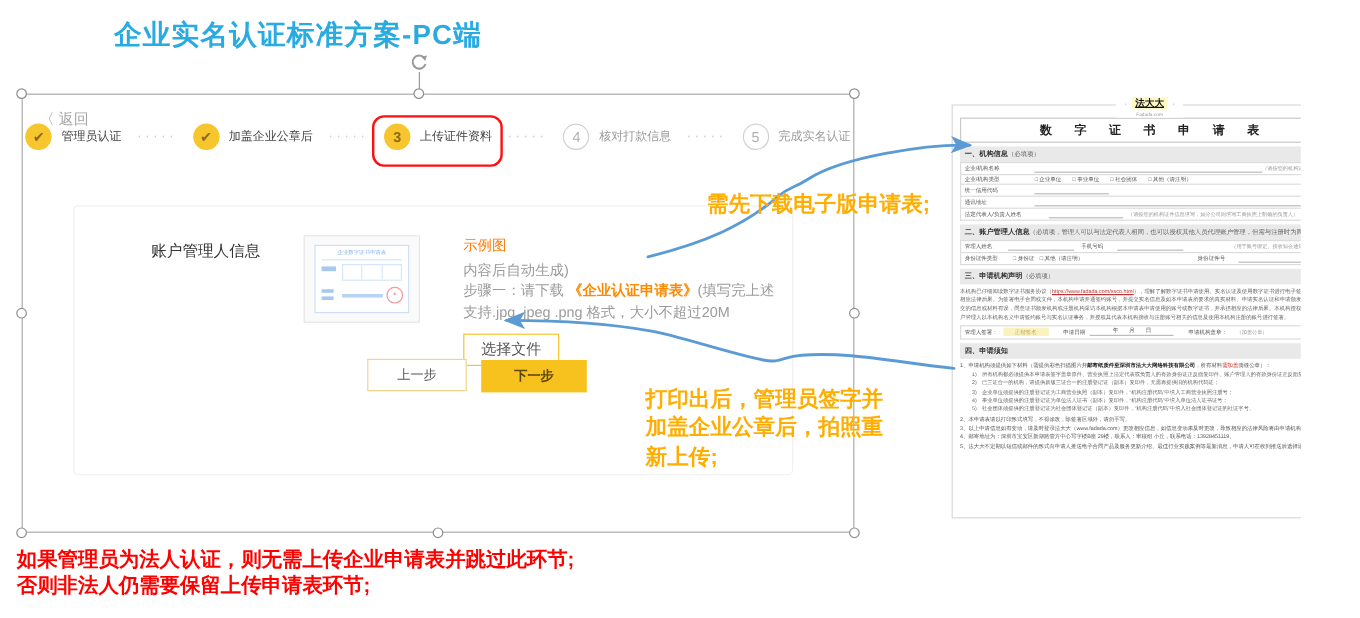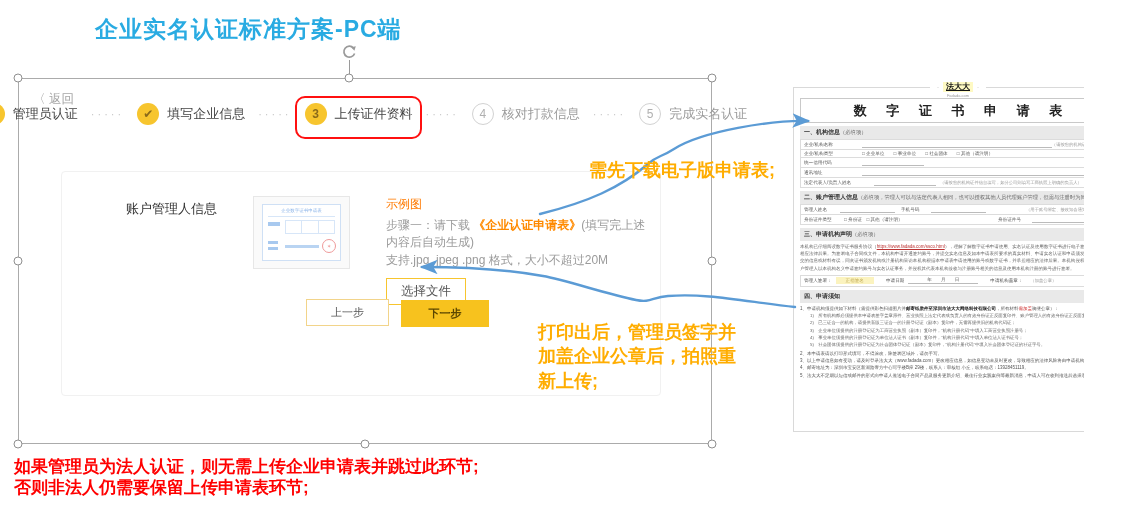--- a/index.html
+++ b/index.html
@@ -12,21 +12,21 @@
   .handle{position:absolute;width:9px;height:9px;border-radius:50%;background:#fff;border:1.5px solid #8f8f8f;transform:translate(-50%,-50%);z-index:9;box-sizing:border-box;}
   .rotate-line{position:absolute;left:349px;top:60px;width:1px;height:18px;background:#9a9a9a;z-index:8;}
   .rotate-icon{position:absolute;left:339px;top:42px;z-index:9;}
   
   .back{position:absolute;left:14px;top:12px;font-size:12.5px;color:#a6a6a6;cursor:pointer;}
   .stepper{position:absolute;left:0;top:24px;width:100%;display:flex;justify-content:center;align-items:center;gap:13px;}
   .step{display:flex;align-items:center;gap:8px;position:relative;}
   .circ{width:22px;height:22px;border-radius:50%;display:flex;align-items:center;justify-content:center;font-size:12px;box-sizing:border-box;flex:none;}
   .circ.filled{background:#F7C52E;color:#8a6a1a;font-weight:bold;}
   .circ.todo{background:#fff;border:1px solid #d2d2d2;color:#b0b0b0;}
-  .slabel{font-size:13px;color:#444;white-space:nowrap;}
+  .slabel{font-size:10px;color:#444;white-space:nowrap;}
   .slabel.gray{color:#9b9b9b;}
   .dots{font-size:11px;color:#c9c9c9;letter-spacing:3px;white-space:nowrap;}
   .hl-box{position:absolute;left:-10px;right:-9px;top:-7px;bottom:-14px;border:2px solid #FF1010;border-radius:10px;pointer-events:none;}
   
   .inner-card{position:absolute;left:42px;top:92px;width:598px;height:223px;border:1px solid #f1f1f1;border-radius:4px;}
   .field-label{position:absolute;left:107px;top:121px;font-size:13px;color:#333;}
   .sample-box{position:absolute;left:234px;top:117px;width:97px;height:73px;background:#fafafa;border:1px solid #e7e7e7;box-sizing:border-box;display:flex;align-items:center;justify-content:center;}
   .sample-doc{position:relative;width:79px;height:57px;background:#fff;border:1px solid #cfe0f5;box-sizing:border-box;}
   .sample-doc .t{position:absolute;left:0;right:0;top:3px;text-align:center;font-size:4.5px;color:#8db5e8;white-space:nowrap;}
   .sample-doc .hr{position:absolute;left:5px;right:5px;top:11px;height:1px;background:#d7e6f8;}
@@ -53,21 +53,21 @@
   .footnote{position:absolute;left:14px;top:457px;font-size:17px;font-weight:bold;color:#FF0000;line-height:1.23;white-space:pre-line;z-index:7;}
   
   .arrows{position:absolute;left:0;top:0;width:1133px;height:515px;z-index:6;pointer-events:none;}
   
   .doc{position:absolute;left:793px;top:87px;width:330px;height:345px;background:#fff;border:1px solid #d9d9d9;box-sizing:border-box;z-index:2;padding:0 6px;}
   .doc-logo{position:absolute;left:50%;top:-13px;transform:translateX(-50%);background:#fff;padding:0 7px;text-align:center;z-index:3;}
   .doc-logo .dashes{display:flex;align-items:center;gap:4px;}
   .doc-logo .dot{font-size:6px;color:#777;}
   .doc-logo .mark{background:#fef9c3;color:#111;font-weight:bold;font-size:8px;padding:0 3px;line-height:10px;display:inline-block;text-decoration:underline;}
   .doc-logo .sub{font-size:4px;color:#999;line-height:5px;}
-  .doc-title{margin-top:10px;border:1px solid #c9c9c9;text-align:center;font-size:13px;font-weight:bold;color:#222;letter-spacing:8px;padding:3px 0 2px 8px;}
+  .doc-title{margin-top:10px;border:1px solid #c9c9c9;text-align:center;font-size:10px;font-weight:bold;color:#222;letter-spacing:8px;padding:3px 0 2px 8px;}
   .sec-bar{background:#e9e9e9;margin-top:3px;padding:2px 4px;font-size:6px;font-weight:bold;color:#333;white-space:nowrap;overflow:hidden;}
   .sec-bar .sub{font-weight:normal;font-size:5.3px;color:#666;}
   .drow{display:flex;align-items:center;border:1px solid #dcdcdc;border-top:none;font-size:4.6px;color:#555;padding:1px 3px;min-height:7.5px;box-sizing:border-box;}
   .drow.first{border-top:1px solid #dcdcdc;}
   .dlabel{flex:none;width:58px;}
   .dval{flex:1;white-space:nowrap;overflow:hidden;}
   .dval.short{flex:none;width:62px;border-bottom:1px solid #bbb;height:6px;}
   .dnote{flex:none;color:#999;font-size:4.3px;white-space:nowrap;overflow:hidden;margin-left:auto;}
   .dnote.inline{margin-left:4px;}
   .uline{border-bottom:1px solid #bbb;height:6px;}
@@ -101,21 +101,21 @@
     </div>
 
     <div class="stepper">
       <div class="step">
         <span class="circ filled">✔</span>
         <span class="slabel">管理员认证</span>
       </div>
       <span class="dots">·····</span>
       <div class="step">
         <span class="circ filled">✔</span>
-        <span class="slabel">填写企业信息</span>
+        <span class="slabel">加盖企业公章后</span>
       </div>
       <span class="dots">·····</span>
       <div class="step">
         <span class="hl-box"></span>
         <span class="circ filled">3</span>
         <span class="slabel">上传证件资料</span>
       </div>
       <span class="dots">·····</span>
       <div class="step">
         <span class="circ todo">4</span>
@@ -144,24 +144,24 @@
           </div>
         <div class="bar2"></div>
         <div class="bar3"></div>
         <div class="line1"></div>
         <div class="stamp">✶</div>
       </div>
     </div>
 
     <div class="hints">
       <div class="sample-tag">示例图</div>
+      <div class="hint-line">内容后自动生成)</div>
       <div class="hint-line">
         <span>步骤一：请下载 </span><span class="hint-link">《企业认证申请表》</span><span>(填写完上述</span>
       </div>
-      <div class="hint-line">内容后自动生成)</div>
       <div class="hint-line">支持.jpg .jpeg .png 格式，大小不超过20M</div>
       <div class="choose-file">选择文件</div>
     </div>
 
     <div class="btn btn-prev">上一步</div>
     <div class="btn btn-next">下一步</div>
   </div>
 
   <div class="handle" style="left:18px;top:78px"></div>
   <div class="handle" style="left:349px;top:78px"></div>

